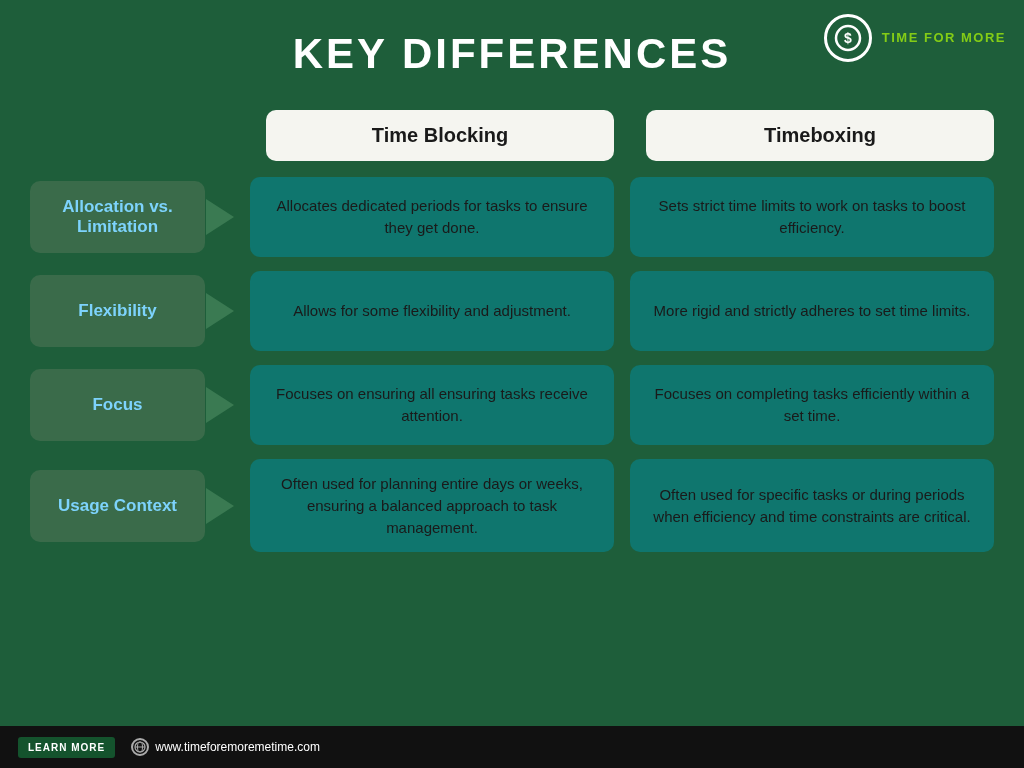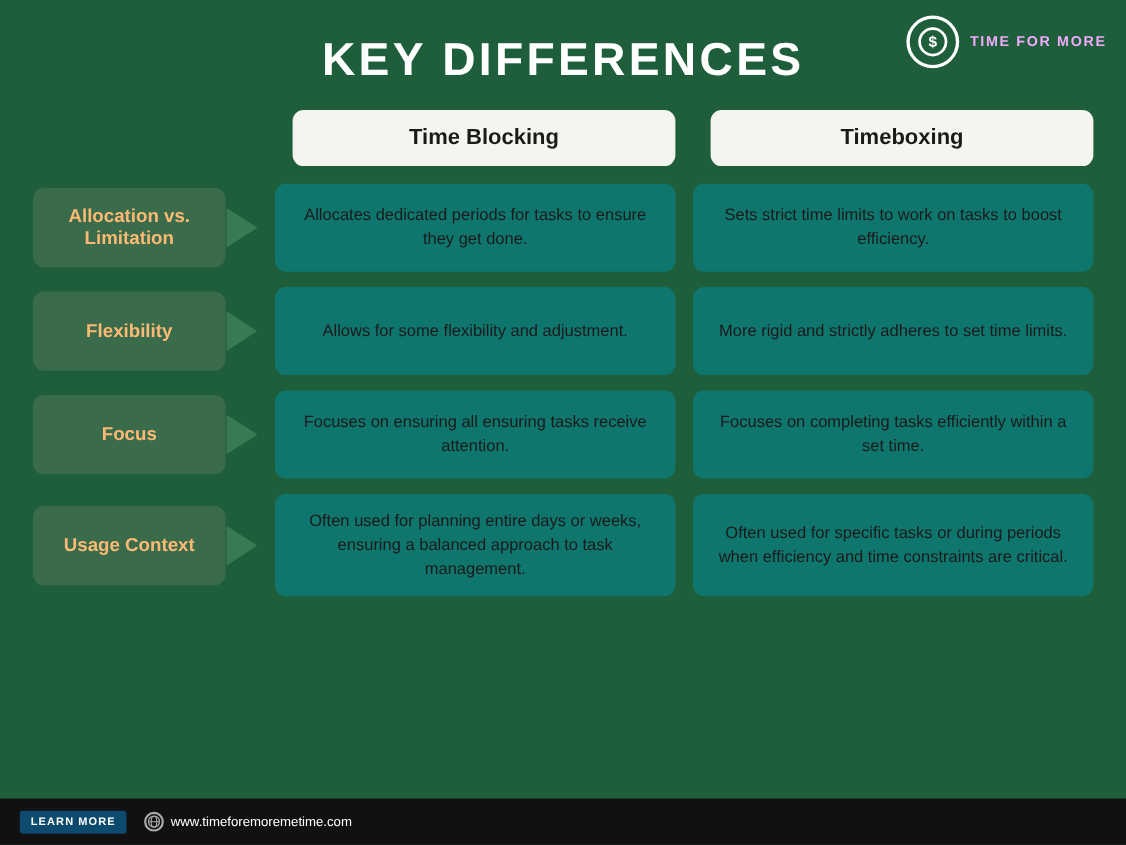--- a/index.html
+++ b/index.html
@@ -36,42 +36,42 @@
       border: 3px solid white;
       border-radius: 50%;
       display: flex;
       align-items: center;
       justify-content: center;
       color: white;
       font-size: 22px;
     }
 
     .logo-text {
-      color: #f0abfc;
+      color: #84cc16;
       font-size: 13px;
       font-weight: 700;
       line-height: 1.3;
       text-transform: uppercase;
       letter-spacing: 1.5px;
     }
 
     .logo-text .me-time {
       font-size: 22px;
       letter-spacing: 2px;
     }
 
     
     .main-title {
       text-align: center;
       color: white;
       font-size: 42px;
       font-weight: 900;
       letter-spacing: 3px;
       margin-top: 10px;
-      margin-bottom: 22px;
+      margin-bottom: 32px;
     }
 
     
     .headers-row {
       display: flex;
       margin-left: 220px;
       margin-bottom: 16px;
       gap: 16px;
     }
 
@@ -106,21 +106,21 @@
       min-width: 190px;
       position: relative;
       display: flex;
       align-items: center;
     }
 
     .row-label-box {
       background-color: #3a6b4a;
       border-radius: 10px;
       padding: 16px 20px;
-      color: #fdba74;
+      color: #7dd3fc;
       font-size: 17px;
       font-weight: 800;
       text-align: center;
       width: 175px;
       min-height: 72px;
       display: flex;
       align-items: center;
       justify-content: center;
       position: relative;
       z-index: 1;
@@ -169,21 +169,21 @@
       right: 0;
       height: 42px;
       background-color: #111;
       display: flex;
       align-items: center;
       padding: 0 18px;
       gap: 16px;
     }
 
     .learn-more-btn {
-      background-color: #0c4a6e;
+      background-color: #14532d;
       color: white;
       font-size: 10px;
       font-weight: 800;
       padding: 5px 10px;
       border-radius: 3px;
       letter-spacing: 1px;
       text-transform: uppercase;
     }
 
     .website-url {

